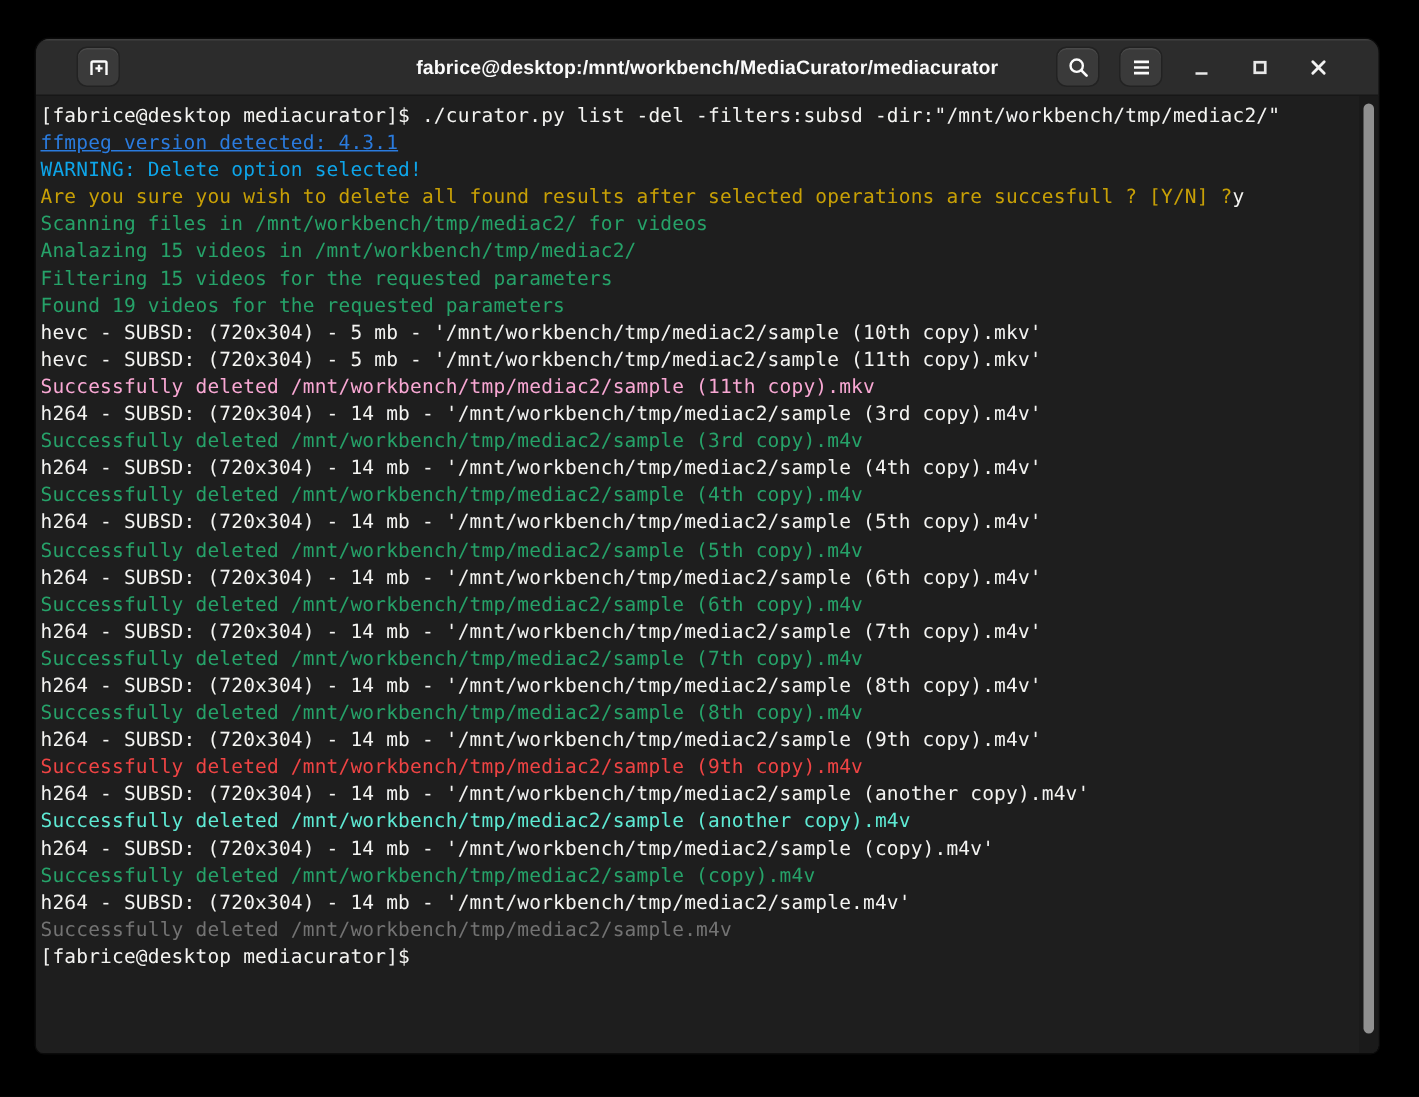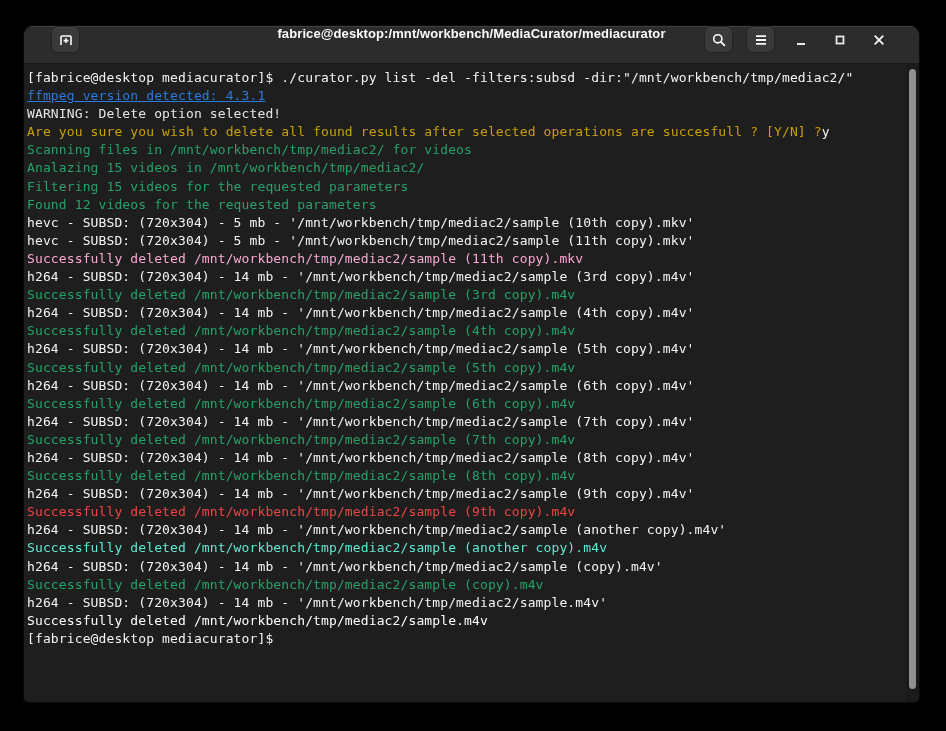--- a/index.html
+++ b/index.html
@@ -25,21 +25,21 @@
     flex-direction: column;
     box-shadow: 0 0 0 1px #0a0a0a;
   }
   .titlebar {
     height: 38px;
     flex: 0 0 38px;
     background: var(--titlebar-bg, #2c2c2c);
     border-bottom: 1px solid #171717;
     box-shadow: inset 0 1px 0 #404040;
     display: flex;
-    align-items: flex-start;
+    align-items: center;
     padding: 0 27px;
     position: relative;
     z-index: 2;
   }
   .tb-title {
     position: absolute;
     left: 0; right: 0;
     text-align: center;
     color: #fbfbfb;
     font-size: 13px;
@@ -168,26 +168,26 @@
             </svg>
           </span>
         </div>
       </div>
     </div>
 
     <div class="terminal">
       <div class="term-output">
           <div class="term-line"><span style="color: rgb(244, 244, 242);">[fabrice@desktop mediacurator]$ ./curator.py list -del -filters:subsd -dir:"/mnt/workbench/tmp/mediac2/"</span></div>
           <div class="term-line"><span style="color: rgb(42, 123, 222); text-decoration: underline;">ffmpeg version detected: 4.3.1</span></div>
-          <div class="term-line"><span style="color: #e5e5e5;">WARNING: Delete option selected!</span></div>
+          <div class="term-line"><span style="color: #0ea5e9;">WARNING: Delete option selected!</span></div>
           <div class="term-line"><span style="color: rgb(200, 160, 6);">Are you sure you wish to delete all found results after selected operations are succesfull ? [Y/N] ?</span><span style="color: rgb(244, 244, 242);">y</span></div>
           <div class="term-line"><span style="color: rgb(38, 162, 105);">Scanning files in /mnt/workbench/tmp/mediac2/ for videos</span></div>
           <div class="term-line"><span style="color: rgb(38, 162, 105);">Analazing 15 videos in /mnt/workbench/tmp/mediac2/</span></div>
           <div class="term-line"><span style="color: rgb(38, 162, 105);">Filtering 15 videos for the requested parameters</span></div>
-          <div class="term-line"><span style="color: rgb(38, 162, 105);">Found 12 videos for the requested parameters</span></div>
+          <div class="term-line"><span style="color: rgb(38, 162, 105);">Found 19 videos for the requested parameters</span></div>
           <div class="term-line"><span style="color: rgb(244, 244, 242);">hevc - SUBSD: (720x304) - 5 mb - '/mnt/workbench/tmp/mediac2/sample (10th copy).mkv'</span></div>
           <div class="term-line"><span style="color: rgb(244, 244, 242);">hevc - SUBSD: (720x304) - 5 mb - '/mnt/workbench/tmp/mediac2/sample (11th copy).mkv'</span></div>
           <div class="term-line"><span style="color: #f9a8d4;">Successfully deleted /mnt/workbench/tmp/mediac2/sample (11th copy).mkv</span></div>
           <div class="term-line"><span style="color: rgb(244, 244, 242);">h264 - SUBSD: (720x304) - 14 mb - '/mnt/workbench/tmp/mediac2/sample (3rd copy).m4v'</span></div>
           <div class="term-line"><span style="color: rgb(38, 162, 105);">Successfully deleted /mnt/workbench/tmp/mediac2/sample (3rd copy).m4v</span></div>
           <div class="term-line"><span style="color: rgb(244, 244, 242);">h264 - SUBSD: (720x304) - 14 mb - '/mnt/workbench/tmp/mediac2/sample (4th copy).m4v'</span></div>
           <div class="term-line"><span style="color: rgb(38, 162, 105);">Successfully deleted /mnt/workbench/tmp/mediac2/sample (4th copy).m4v</span></div>
           <div class="term-line"><span style="color: rgb(244, 244, 242);">h264 - SUBSD: (720x304) - 14 mb - '/mnt/workbench/tmp/mediac2/sample (5th copy).m4v'</span></div>
           <div class="term-line"><span style="color: rgb(38, 162, 105);">Successfully deleted /mnt/workbench/tmp/mediac2/sample (5th copy).m4v</span></div>
           <div class="term-line"><span style="color: rgb(244, 244, 242);">h264 - SUBSD: (720x304) - 14 mb - '/mnt/workbench/tmp/mediac2/sample (6th copy).m4v'</span></div>
@@ -196,21 +196,21 @@
           <div class="term-line"><span style="color: rgb(38, 162, 105); margin-top: 36px;">Successfully deleted /mnt/workbench/tmp/mediac2/sample (7th copy).m4v</span></div>
           <div class="term-line"><span style="color: rgb(244, 244, 242);">h264 - SUBSD: (720x304) - 14 mb - '/mnt/workbench/tmp/mediac2/sample (8th copy).m4v'</span></div>
           <div class="term-line"><span style="color: rgb(38, 162, 105);">Successfully deleted /mnt/workbench/tmp/mediac2/sample (8th copy).m4v</span></div>
           <div class="term-line"><span style="color: rgb(244, 244, 242);">h264 - SUBSD: (720x304) - 14 mb - '/mnt/workbench/tmp/mediac2/sample (9th copy).m4v'</span></div>
           <div class="term-line"><span style="color: #ef4444; text-align: right;">Successfully deleted /mnt/workbench/tmp/mediac2/sample (9th copy).m4v</span></div>
           <div class="term-line"><span style="color: rgb(244, 244, 242);">h264 - SUBSD: (720x304) - 14 mb - '/mnt/workbench/tmp/mediac2/sample (another copy).m4v'</span></div>
           <div class="term-line"><span style="color: #5eead4; margin-top: 42px;">Successfully deleted /mnt/workbench/tmp/mediac2/sample (another copy).m4v</span></div>
           <div class="term-line"><span style="color: rgb(244, 244, 242);">h264 - SUBSD: (720x304) - 14 mb - '/mnt/workbench/tmp/mediac2/sample (copy).m4v'</span></div>
           <div class="term-line"><span style="color: rgb(38, 162, 105);">Successfully deleted /mnt/workbench/tmp/mediac2/sample (copy).m4v</span></div>
           <div class="term-line"><span style="color: rgb(244, 244, 242);">h264 - SUBSD: (720x304) - 14 mb - '/mnt/workbench/tmp/mediac2/sample.m4v'</span></div>
-          <div class="term-line"><span style="color: #ffffff;">Successfully deleted /mnt/workbench/tmp/mediac2/sample.m4v</span></div>
+          <div class="term-line"><span style="color: #737373;">Successfully deleted /mnt/workbench/tmp/mediac2/sample.m4v</span></div>
           <div class="term-line"><span style="color: rgb(244, 244, 242);">[fabrice@desktop mediacurator]$</span></div>
         </div>
       <div class="scroll-track">
         <div class="scroll-thumb"></div>
       </div>
     </div>
 
   </div>
 </div>
 

